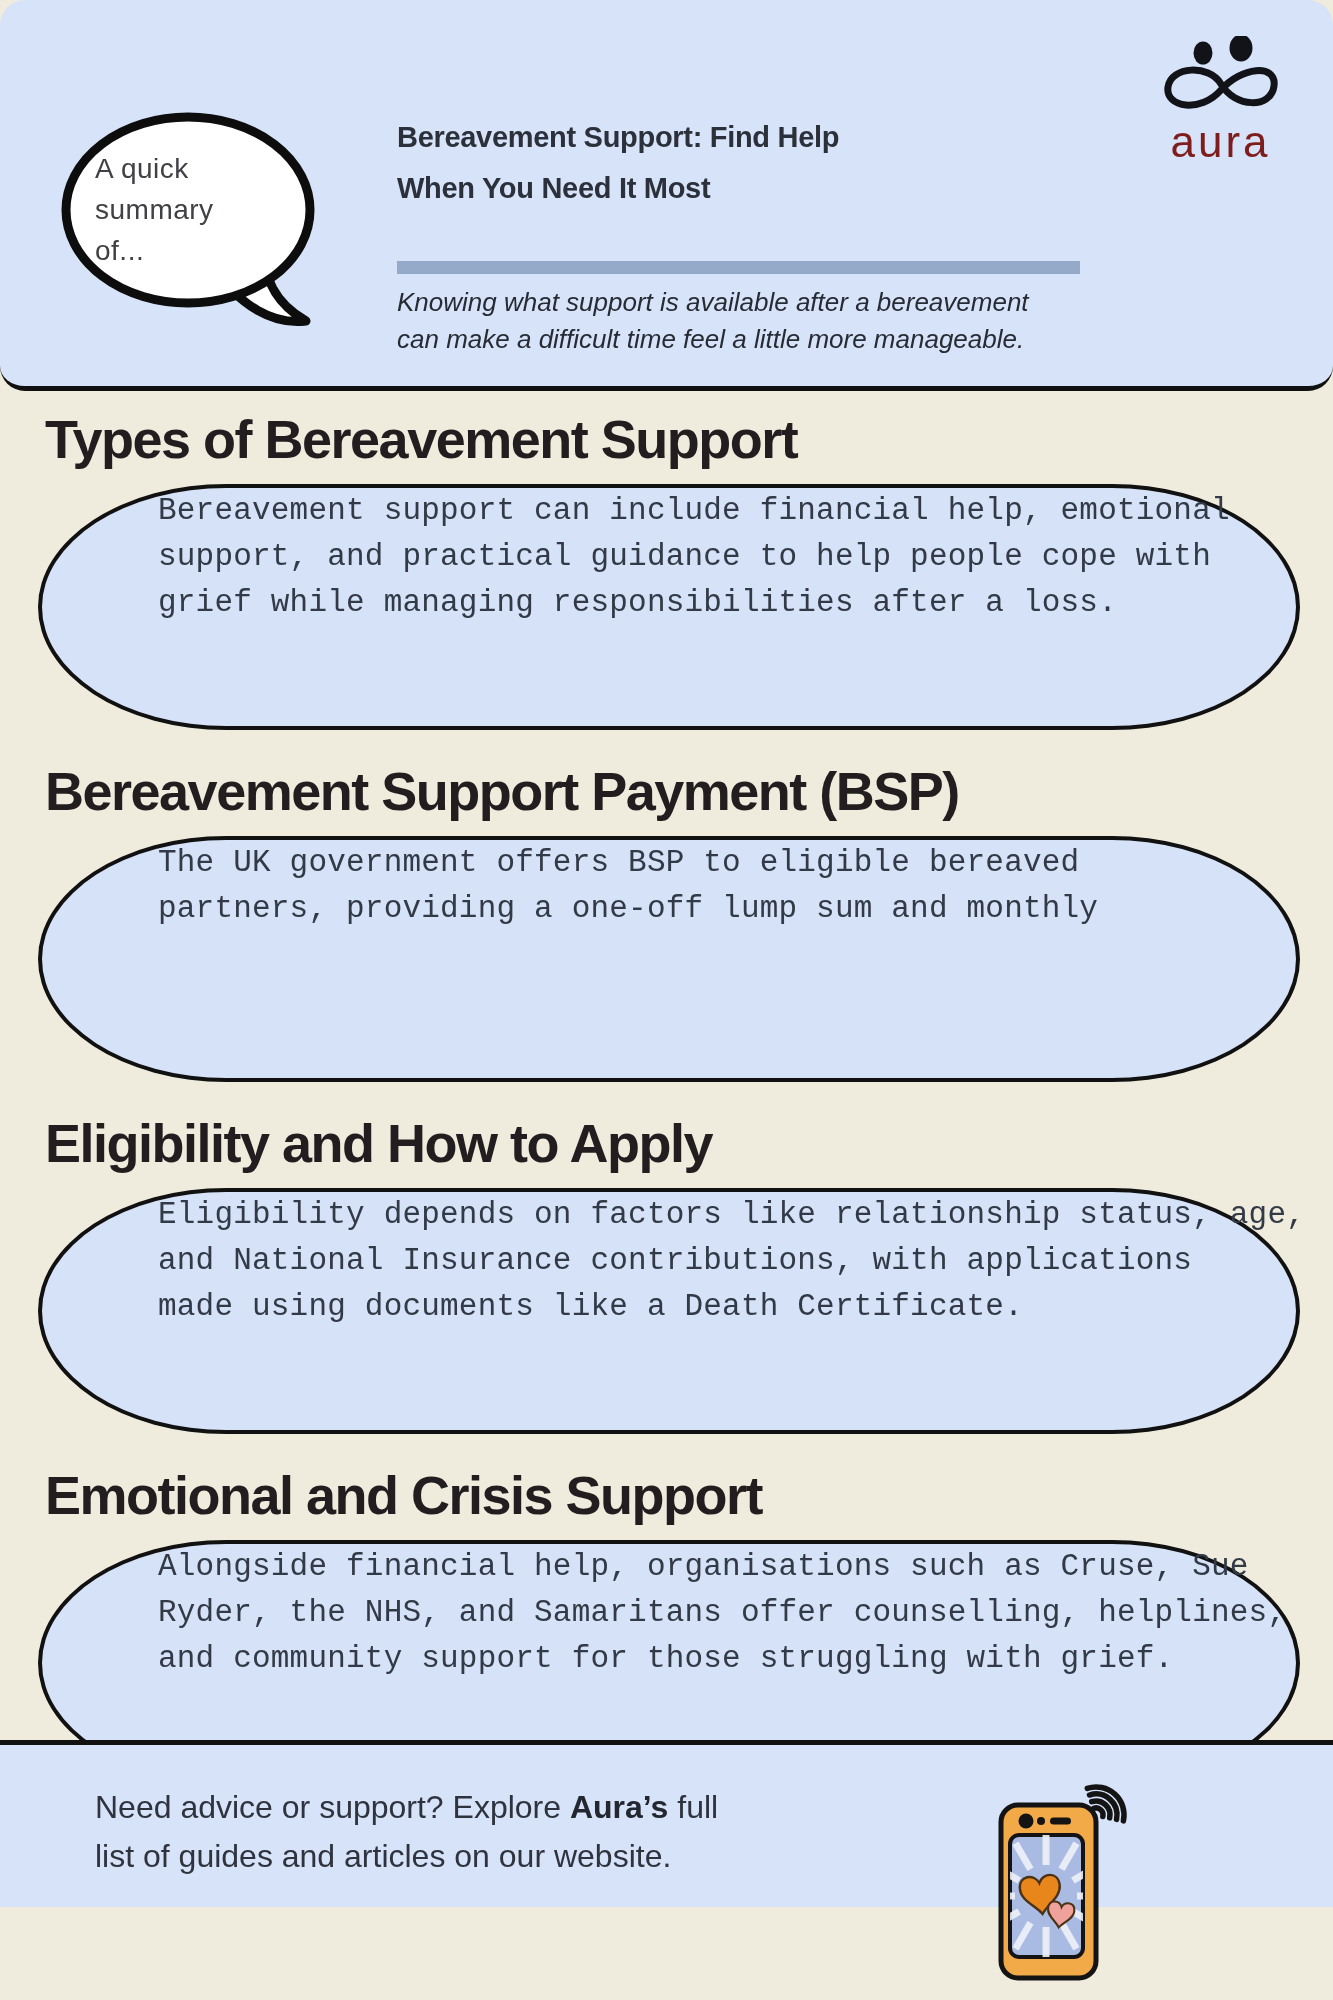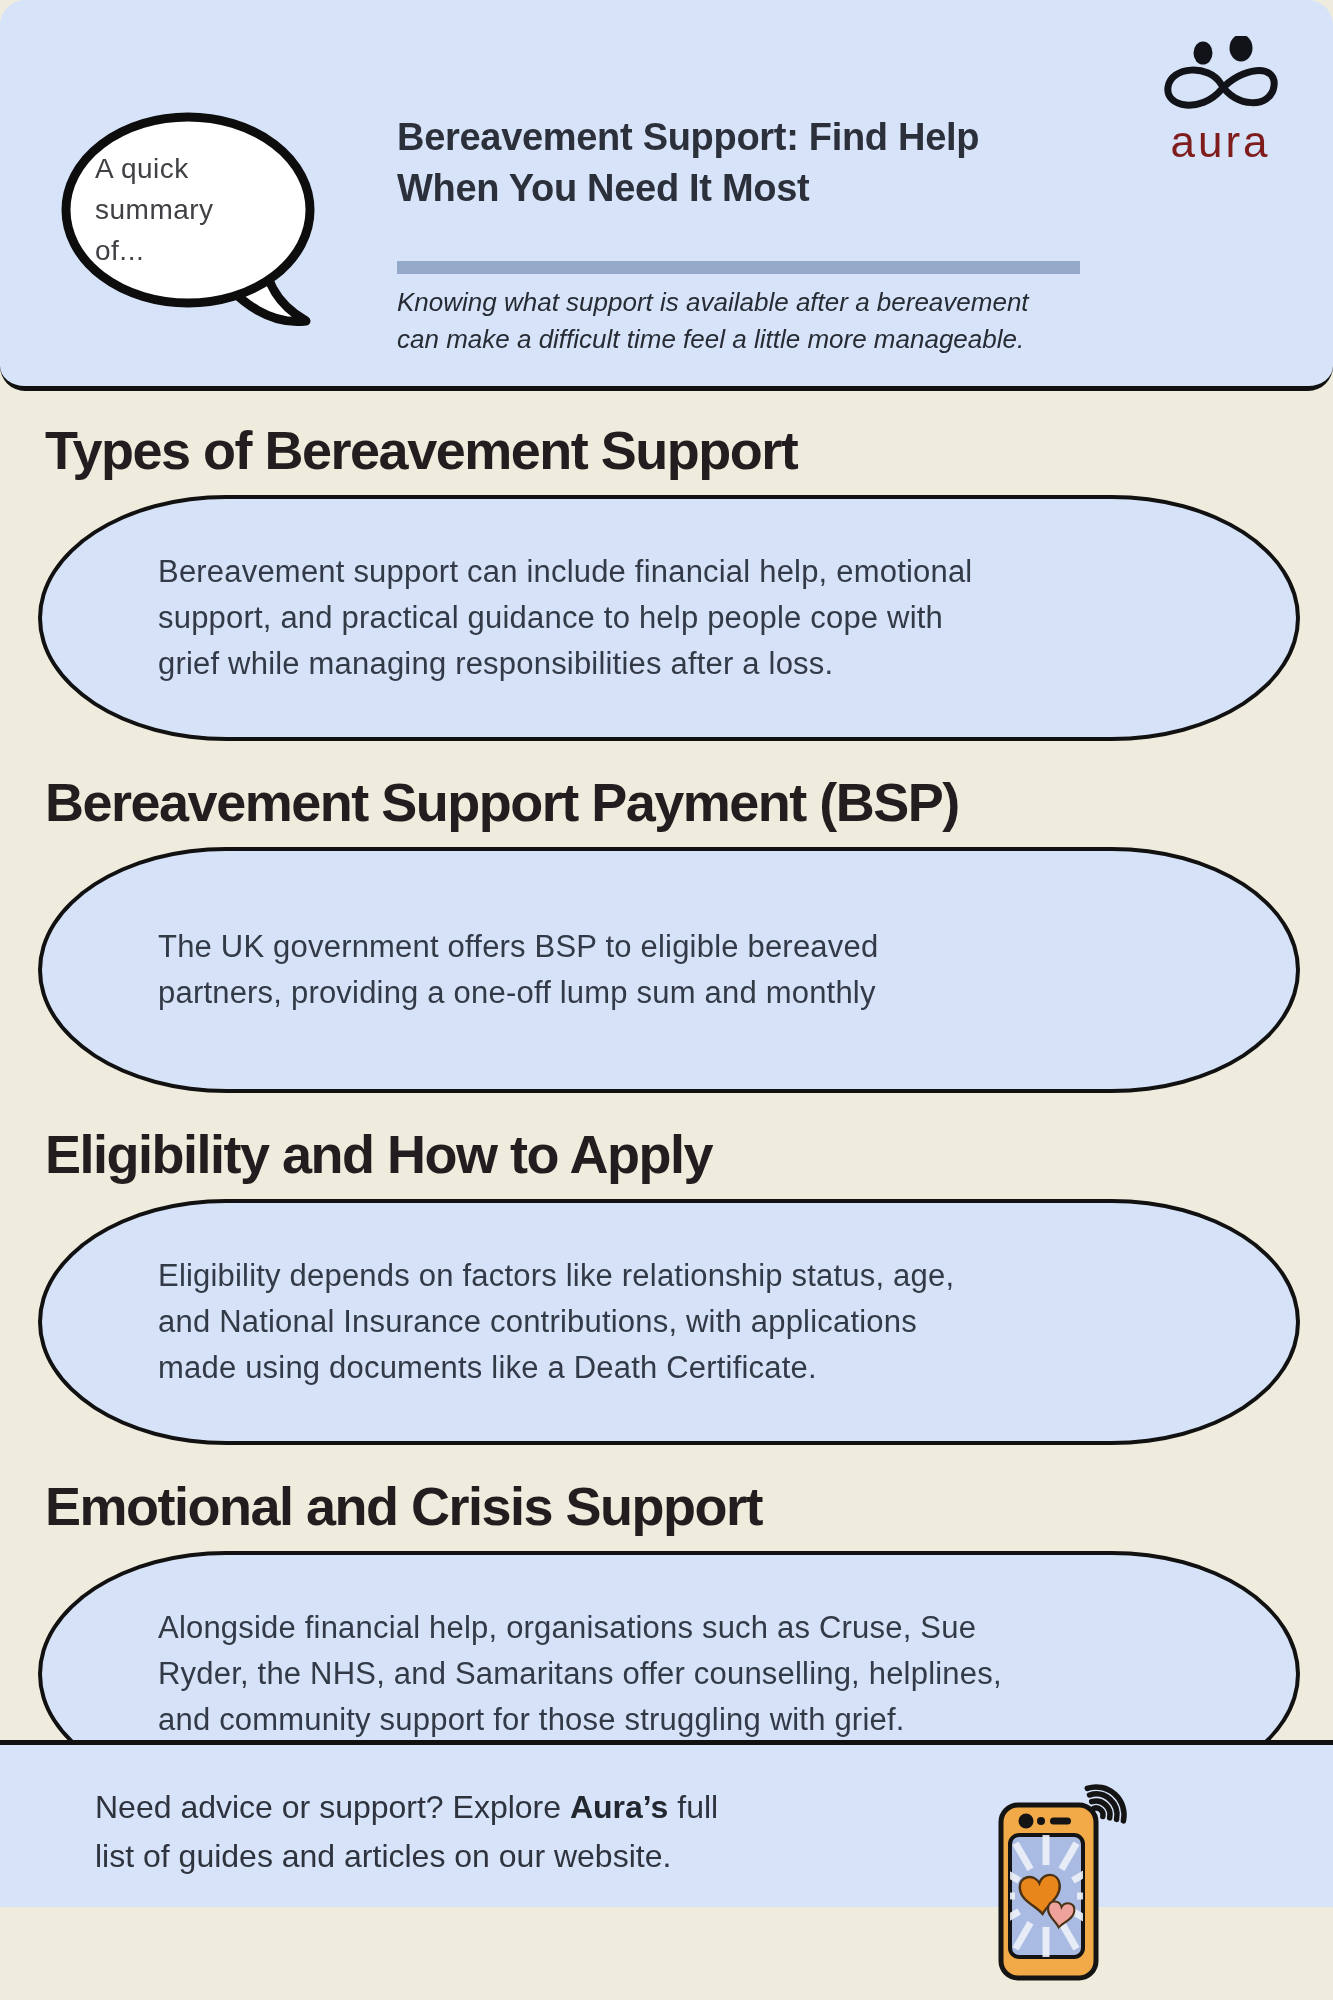--- a/index.html
+++ b/index.html
@@ -14,47 +14,47 @@
     position:absolute;top:0;left:0;width:1333px;height:391px;
     background:#d7e3f8;border-bottom:5px solid #111;box-sizing:border-box;border-radius:25px;
   }
   .speech-svg{position:absolute;left:50px;top:103px;width:275px;height:230px;}
   .speech-text{
     position:absolute;left:95px;top:148px;width:170px;
     font-size:28px;line-height:41px;color:#3f4145;letter-spacing:.5px;
   }
   .title{
     position:absolute;left:397px;top:112px;
-    font-size:38px;line-height:51px;font-weight:600;color:#2b303b;letter-spacing:-.3px;
+    font-size:29px;line-height:51px;font-weight:600;color:#2b303b;letter-spacing:-.3px;
   }
   .divider{position:absolute;left:397px;top:261px;width:683px;height:13px;background:#94aac8;}
   .subtitle{
     position:absolute;left:397px;top:284px;
     font-size:26px;line-height:37px;font-weight:500;color:#262b34;font-style:italic;
   }
   .logo{position:absolute;left:1148px;top:36px;width:145px;text-align:center;}
   .logo svg{display:block;margin:0 auto;}
   .logo-word{
     font-size:44px;font-weight:300;letter-spacing:3px;color:#7f1d1d;
     margin-top:-4px;line-height:44px;
   }
   
-  .main{position:absolute;top:391px;left:0;width:1333px;height:1442px;background:#f0ecdd;padding-top:28px;box-sizing:border-box;}
+  .main{position:absolute;top:391px;left:0;width:1333px;height:1442px;background:#f0ecdd;padding-top:17px;box-sizing:border-box;}
   .section-heading{
     margin:0 0 14px 45px;
     font-size:54px;line-height:62px;font-weight:800;letter-spacing:-1.5px;
     color:#221e1f;
   }
   .bubble{
     box-sizing:border-box;
     width:1262px;height:246px;margin:0 0 30px 38px;
     background:#d6e2f7;border:4px solid #111;
     border-radius:190px / 124px;
-    display:flex;flex-direction:column;justify-content:center;
-    padding-left:116px;padding-right:30px;
+    display:flex;flex-direction:column;
+    padding-left:116px;padding-right:30px;font-family:Liberation Mono, monospace;
   }
   .bubble .line{
     display:block;white-space:nowrap;
     font-size:31px;line-height:46px;color:#333a47;letter-spacing:.2px;
   }
   
   .footer{
     position:absolute;top:1740px;left:0;width:1333px;height:167px;
     background:#d7e3f8;border-top:5px solid #111;box-sizing:border-box;padding-left:12px;
   }

